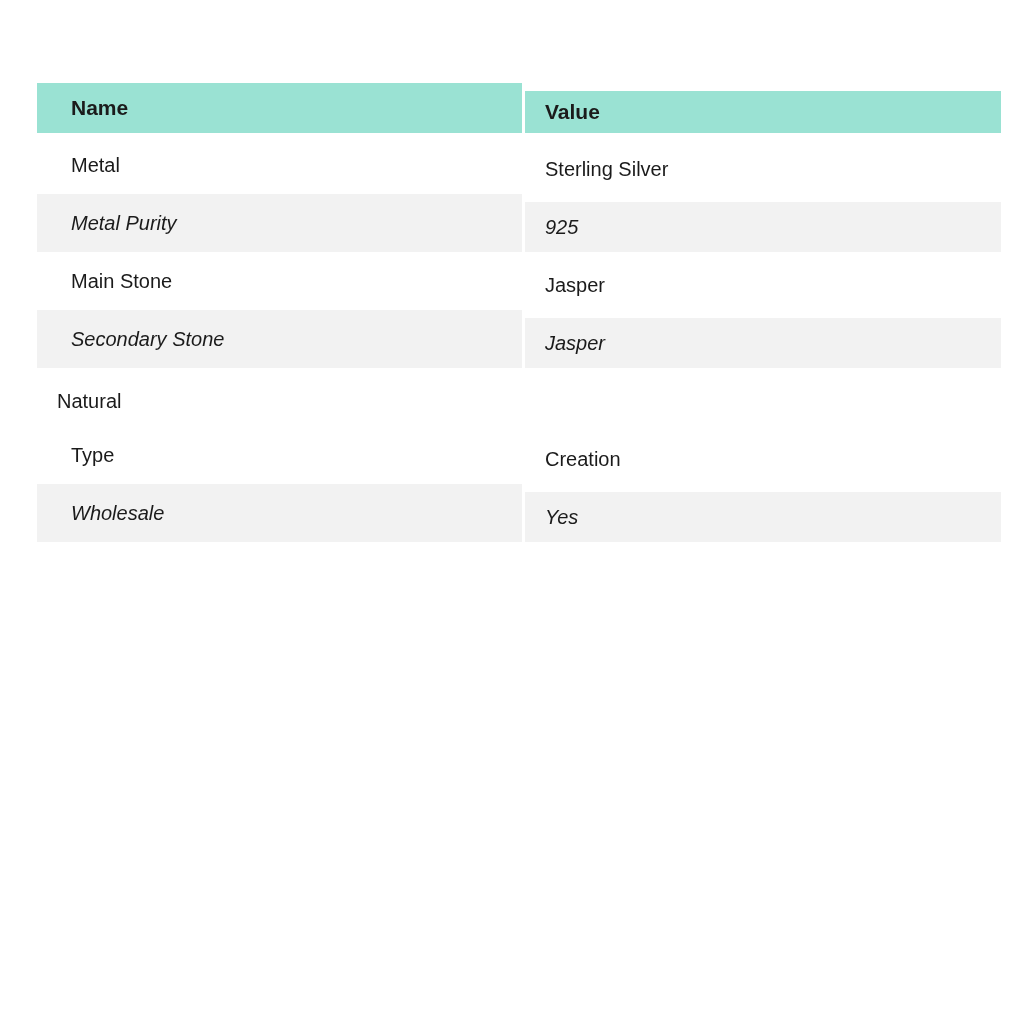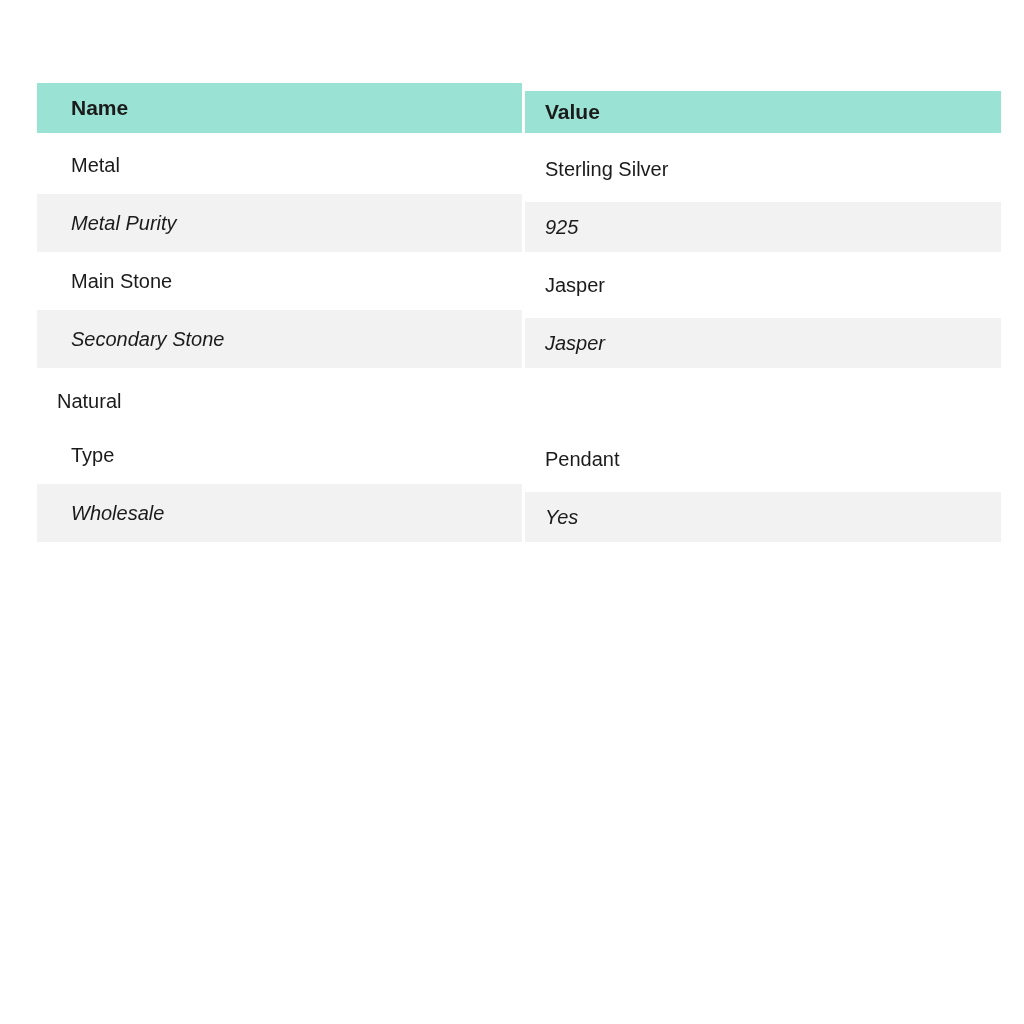--- a/index.html
+++ b/index.html
@@ -128,21 +128,21 @@
         <span>Natural</span>
       </div>
     </div>
 
 
     <div class="trow body-row odd">
       <div class="cell name-col">
         <span>Type</span>
       </div>
       <div class="cell value-col">
-        <span>Pendant</span>
+        <span>Creation</span>
       </div>
     </div>
 
     <div class="trow body-row even">
       <div class="cell name-col">
         <span>Wholesale</span>
       </div>
       <div class="cell value-col">
         <span>Yes</span>
       </div>

